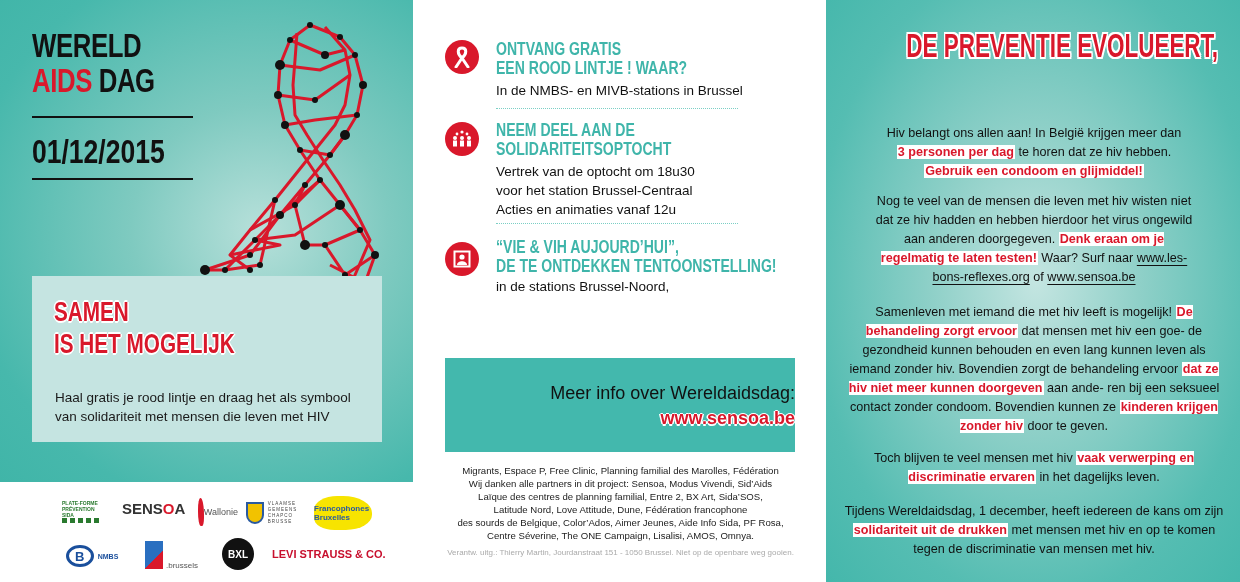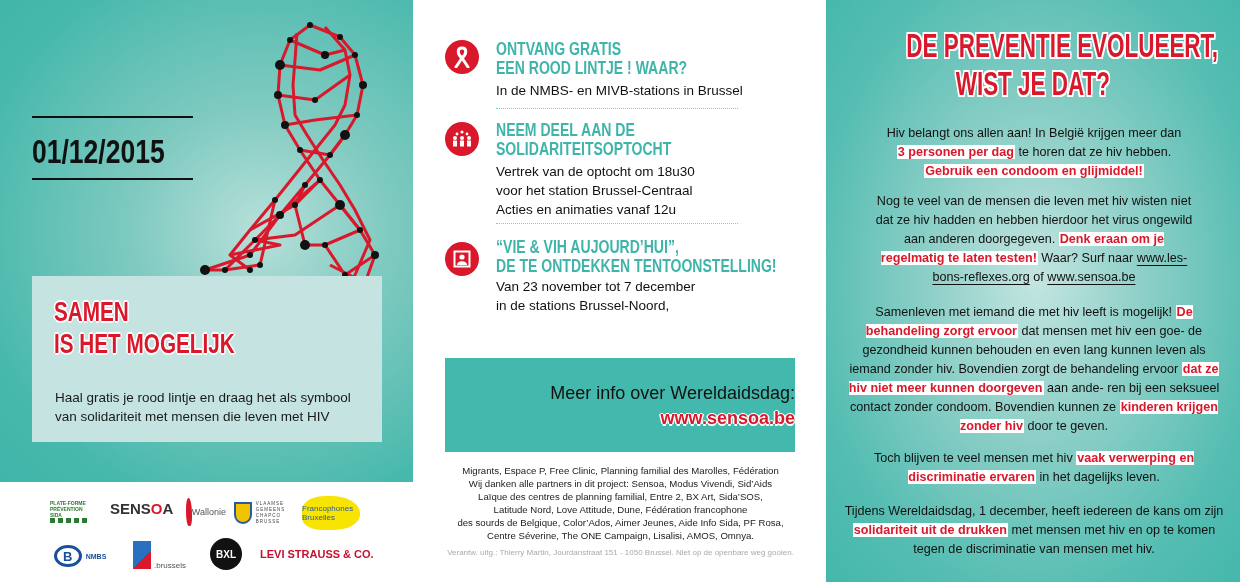--- a/index.html
+++ b/index.html
@@ -14,31 +14,31 @@
 .big .red{color:#d9182b}
 #rule1{position:absolute;left:32px;top:116px;width:161px;height:2px;background:#111}
 #date{position:absolute;left:32px;top:132px;font-weight:bold;font-size:34px;transform:scaleX(0.78);transform-origin:left top;white-space:nowrap}
 #rule2{position:absolute;left:32px;top:178px;width:161px;height:2px;background:#111}
 #ribbon{position:absolute;left:195px;top:15px;width:200px;height:290px}
 #samenbox{position:absolute;left:32px;top:276px;width:350px;height:166px;background:#c5e4e1}
 #samen-head{position:absolute;left:22px;top:20px;color:#d9182b;font-weight:bold;font-size:28px;line-height:32px;transform:scaleX(0.74);transform-origin:left top;white-space:nowrap;text-shadow:2px 0 #fff,-2px 0 #fff,0 2px #fff,0 -2px #fff,1px 1px #fff,-1px -1px #fff}
 #samen-body{position:absolute;left:23px;top:112px;font-size:13.5px;line-height:19px;color:#1a1a1a;width:330px}
 
 
-#logos{position:absolute;left:0;top:482px;width:413px;height:100px}
+#logos{position:absolute;left:12px;top:482px;width:413px;height:100px}
 .logo{position:absolute;display:flex;align-items:center;justify-content:center;font-size:9px}
 .lg-pps{left:50px;top:16px;width:46px;height:26px;flex-direction:column;align-items:flex-start;color:#2a7a2f;font-size:5px;line-height:6px;font-weight:bold}
 .lg-sensoa{left:110px;top:18px;font-weight:bold;font-size:15px;color:#333}
 .lg-sensoa span{color:#d9182b}
 .lg-wallonie{left:186px;top:8px;width:40px;height:44px;font-size:9px;color:#555}
 .rooster{width:24px;height:28px;background:#d9182b;border-radius:40% 60% 30% 50%}
 .lg-vgc{left:232px;top:12px;width:55px;height:38px}
 .vgc-shield{width:18px;height:22px;background:#f2c200;border:2px solid #2a5aa0;border-radius:0 0 9px 9px;margin-right:4px}
 .vgc-text{font-size:4.5px;line-height:6px;color:#444;letter-spacing:1px}
-.lg-franco{left:302px;top:14px;width:58px;height:34px;background:#f7e400;border-radius:40% 50% 45% 35%;color:#2a5aa0;font-weight:normal;font-size:8px}
+.lg-franco{left:302px;top:14px;width:58px;height:34px;background:#f7e400;border-radius:40% 50% 45% 35%;color:#2a5aa0;font-weight:bold;font-size:8px}
 .lg-nmbs{left:50px;top:62px;width:60px;height:24px}
 .nmbs-b{width:28px;height:22px;border-radius:50%;border:3px solid #1a4f9c;color:#1a4f9c;font-weight:bold;font-size:13px;display:flex;align-items:center;justify-content:center}
 .nmbs-t{font-size:7px;font-weight:bold;color:#1a4f9c;margin-left:4px}
 .lg-brussels{left:127px;top:58px;width:65px;height:30px}
 .br-flag{width:18px;height:28px;background:linear-gradient(135deg,#2a6fc0 60%,#d9182b 60%);margin-right:3px}
 .br-t{font-size:8px;color:#555;align-self:flex-end}
 .lg-bxl{left:210px;top:56px;width:32px;height:32px;border-radius:50%;background:#111;color:#fff;font-weight:bold;font-size:10px}
 .lg-levi{left:260px;top:66px;font-weight:bold;font-size:11px;color:#c8102e;white-space:nowrap}
 
 
@@ -61,20 +61,24 @@
  text-shadow:2px 0 #fff,-2px 0 #fff,0 2px #fff,0 -2px #fff,2px 2px #fff,-2px -2px #fff,2px -2px #fff,-2px 2px #fff}
 #rhead span{display:inline-block;transform:scaleX(0.66)}
 .para{position:absolute;left:18px;width:380px;text-align:center;font-size:12.6px;line-height:19px;color:#111}
 .hl{background:#fff;color:#d9182b;font-weight:bold;padding:0 1px}
 .ul{text-decoration:underline;text-underline-offset:3px}
 </style>
 </head>
 <body>
 
 <section id="left">
+  <div class="title">
+    <div class="big">WERELD</div>
+    <div class="big"><span class="red">AIDS</span> <span>DAG</span></div>
+  </div>
   <div id="rule1"></div>
   <div id="date">01/12/2015</div>
   <div id="rule2"></div>
 
   <svg id="ribbon" viewBox="0 0 200 290">
     <g stroke="#d9182b" stroke-width="3" fill="none" stroke-linejoin="round">
       <path d="M115 10 L145 22 L160 40 L168 70 L162 100 L150 120 L135 140 L110 170 L85 200 L60 225 L30 255 L10 255"></path>
       <path d="M115 10 L95 25 L85 50 L83 80 L90 110 L105 135 L125 165 L145 190 L165 215 L180 240 L170 268"></path>
       <path d="M130 12 L150 35 L155 60 L150 90 L140 110 L120 135 L100 160 L80 185 L55 215 L35 240 L55 255"></path>
       <path d="M102 18 L100 45 L98 70 L100 100 L112 120 L128 145 L145 170 L160 195 L175 225 L160 260 L150 285"></path>
@@ -219,21 +223,20 @@
           <rect x="1.5" y="1.5" width="15" height="15" stroke="#fff" stroke-width="2" fill="none"></rect>
           <circle cx="9" cy="7" r="2.6" fill="#fff"></circle>
           <path d="M4 15 C4 10 14 10 14 15 Z" fill="#fff"></path>
         </svg>
     </div>
     <div class="item-head" style="top:238px">
       <div>“VIE &amp; VIH AUJOURD’HUI”,</div>
       <div>DE TE ONTDEKKEN TENTOONSTELLING!</div>
     </div>
     <div class="item-body" style="top:277px">
-      <div>Van 23 november tot 7 december</div>
       <div>in de stations Brussel-Noord,</div>
     </div>
   </div>
 
   <div id="infobox">
     <div id="info-line">Meer info over Wereldaidsdag:</div>
     <div id="info-url">www.sensoa.be</div>
   </div>
 
   <div id="thanks">
@@ -243,21 +246,20 @@
     <div>Latitude Nord, Love Attitude, Dune, Fédération francophone</div>
     <div>des sourds de Belgique, Color’Ados, Aimer Jeunes, Aide Info Sida, PF Rosa,</div>
     <div>Centre Séverine, The ONE Campaign, Lisalisi, AMOS, Omnya.</div>
   </div>
   <div id="colofon">Verantw. uitg.: Thierry Martin, Jourdanstraat 151 - 1050 Brussel. Niet op de openbare weg gooien.</div>
 </section>
 
 <section id="right">
   <div id="rhead">
     <div><span>DE PREVENTIE EVOLUEERT,</span></div>
-    <div><span>WIST JE DAT?</span></div>
   </div>
 
   <div class="para" style="top:124px">
     <span>Hiv belangt ons allen aan! In België krijgen meer dan</span><br>
     <span class="hl">3 personen per dag</span><span> te horen dat ze hiv hebben.</span><br>
     <span class="hl">Gebruik een condoom en glijmiddel!</span>
   </div>
 
   <div class="para" style="top:192px;padding:0 30px">
     <span>Nog te veel van de mensen die leven met hiv wisten niet dat ze hiv hadden en hebben hierdoor het virus ongewild aan anderen doorgegeven. </span><span class="hl">Denk eraan om je regelmatig te laten testen!</span><span> Waar? Surf naar </span><span class="ul">www.les-bons-reflexes.org</span><span> of </span><span class="ul">www.sensoa.be</span>

